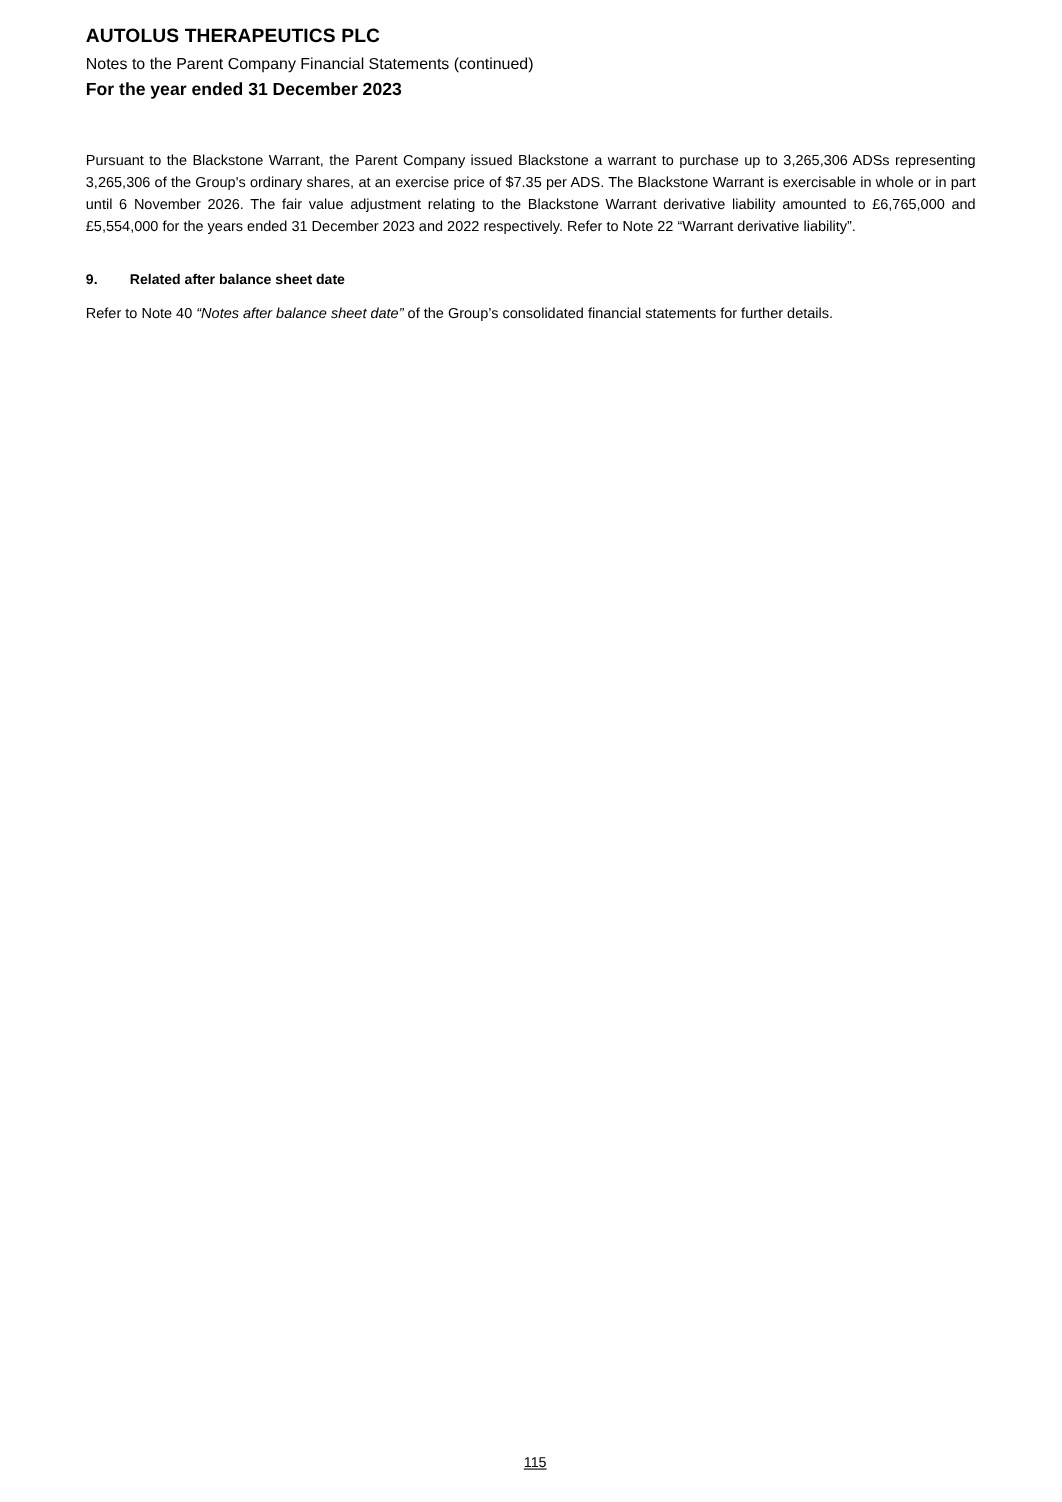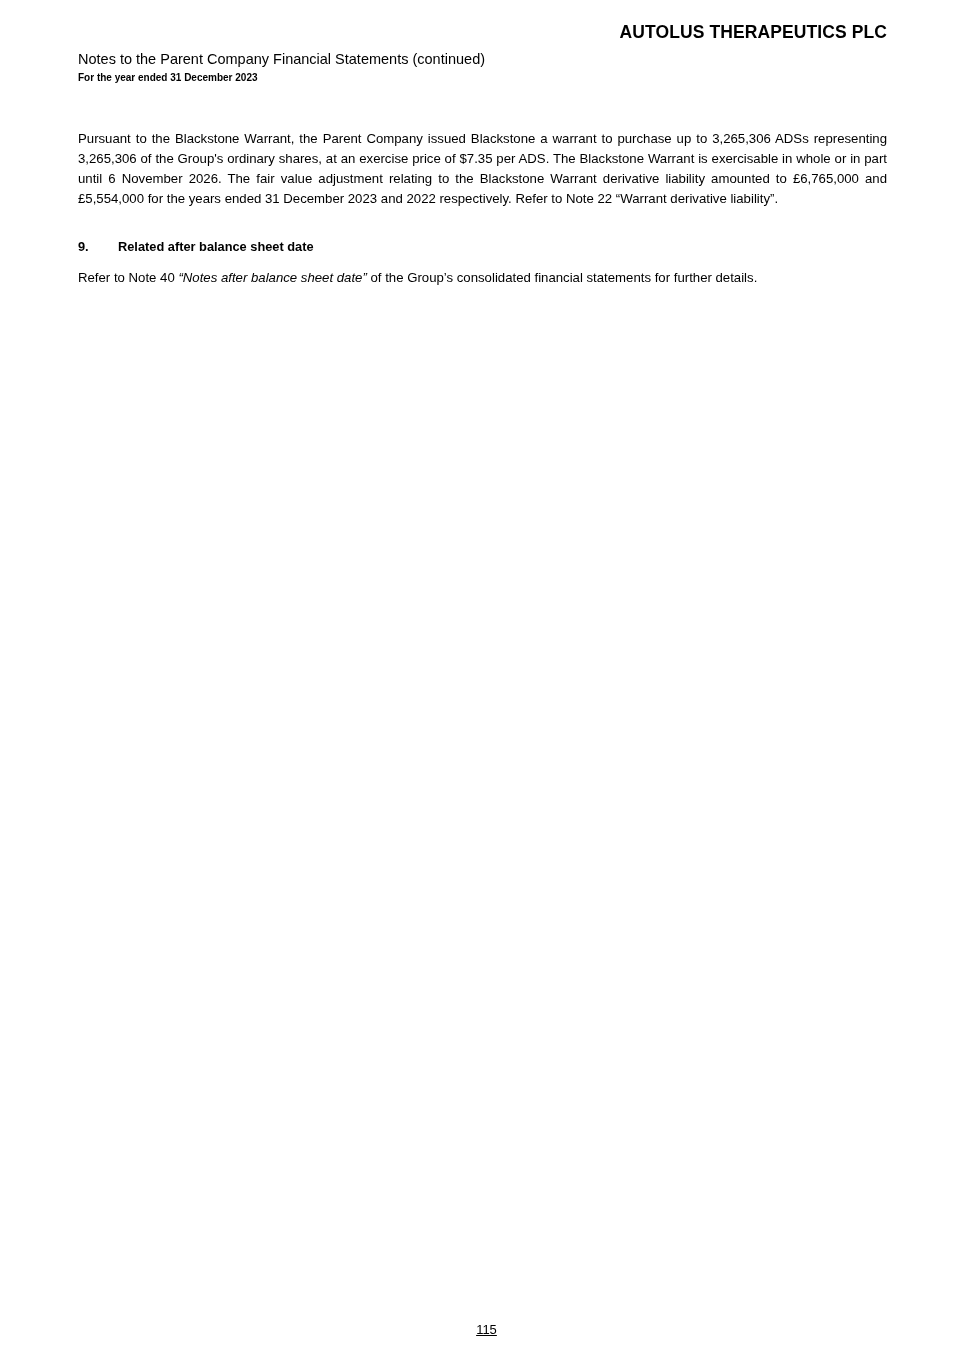--- a/index.html
+++ b/index.html
@@ -20,30 +20,29 @@
     height: 1365px;
     box-sizing: border-box;
     padding: 22px 78px 0 78px;
   }
   .company-title {
     font-size: 17.5px;
     font-weight: bold;
     letter-spacing: 0.1px;
     margin: 0 0 7px 0;
     line-height: 1.2;
-    text-align: right;
   }
   .doc-subtitle {
     font-size: 14.5px;
     font-weight: normal;
     margin: 0 0 4px 0;
     line-height: 1.25;
   }
   .doc-period {
-    font-size: 10px;
+    font-size: 16px;
     font-weight: bold;
     margin: 0 0 0 0;
     line-height: 1.25;
   }
   .body-block {
     margin-top: 44px;
   }
   p.para {
     font-size: 13.2px;
     line-height: 1.52;

